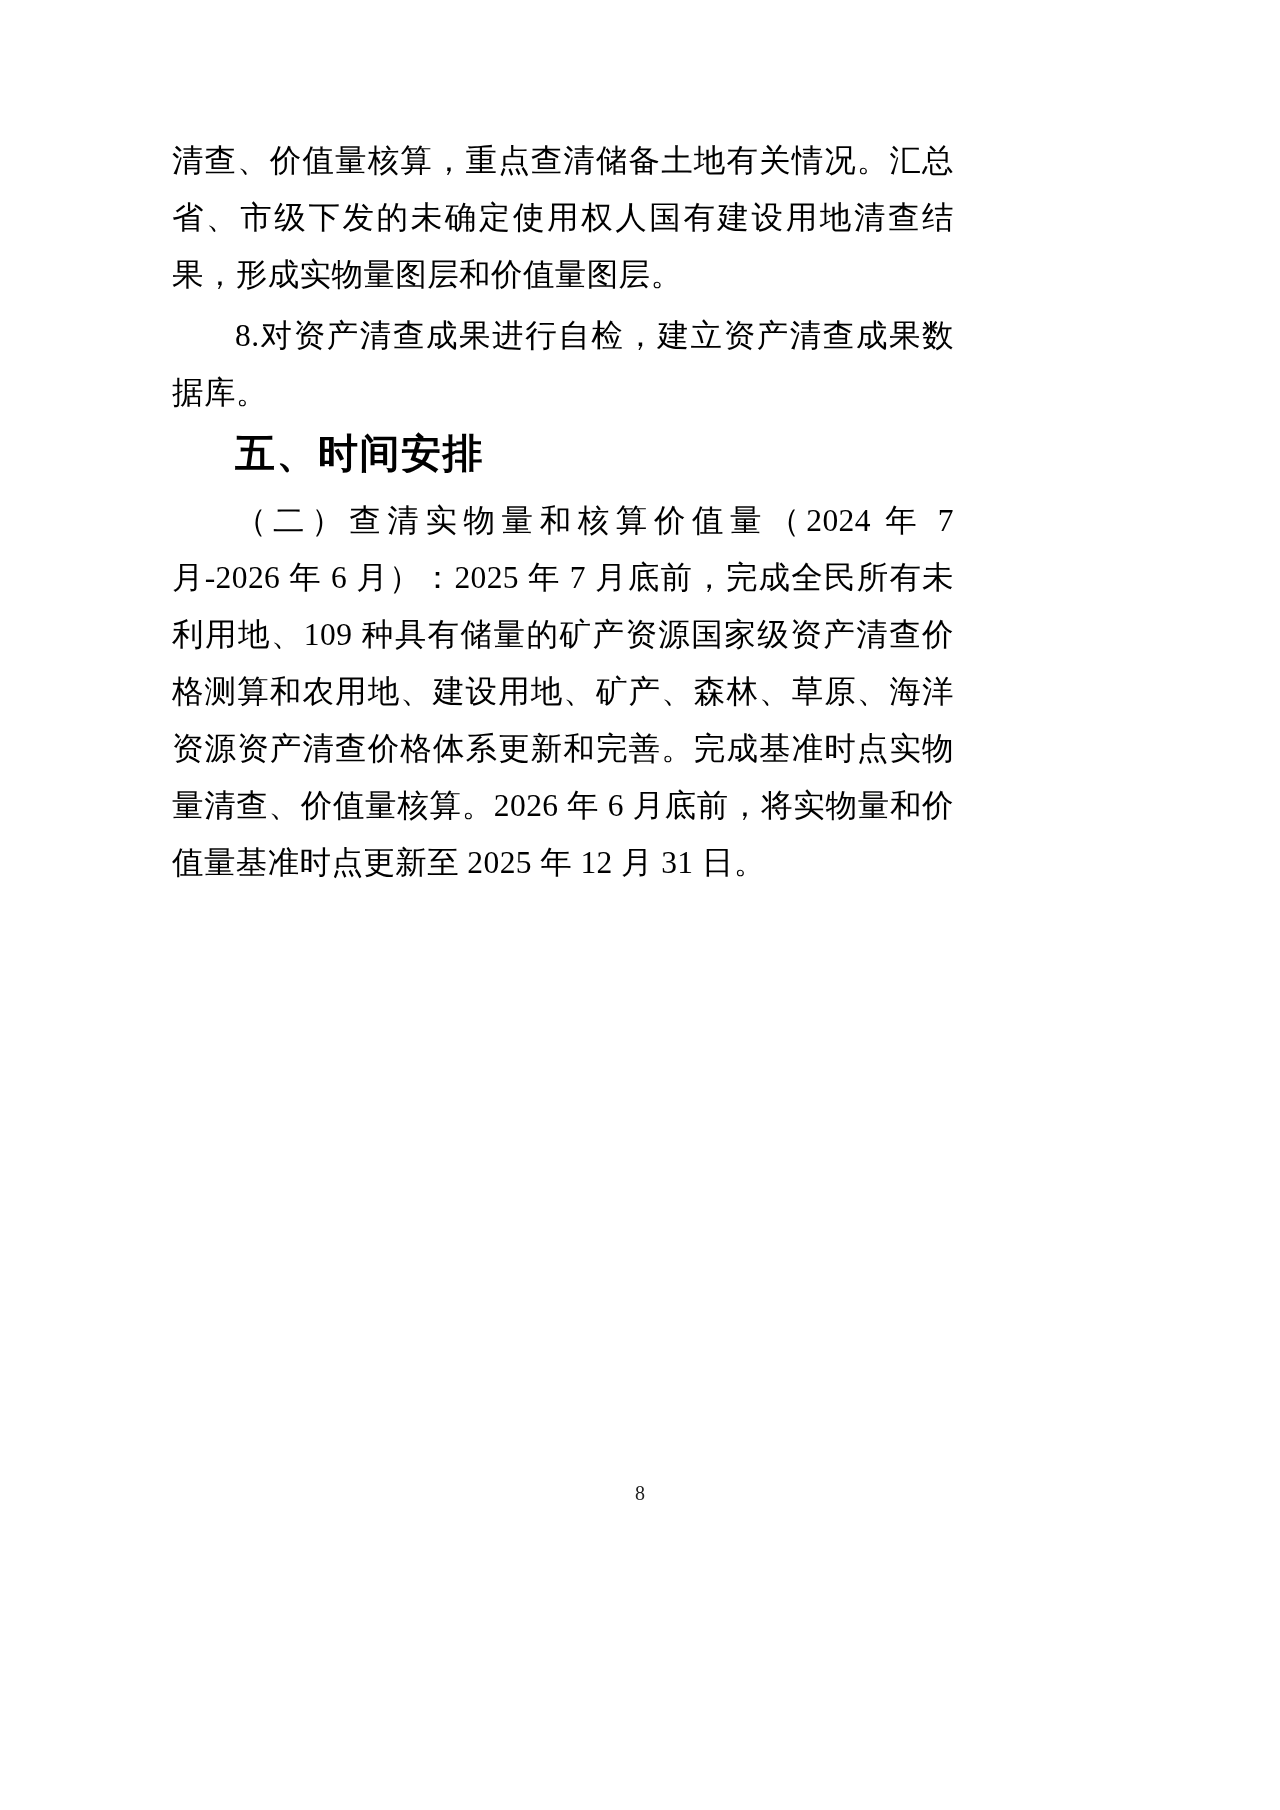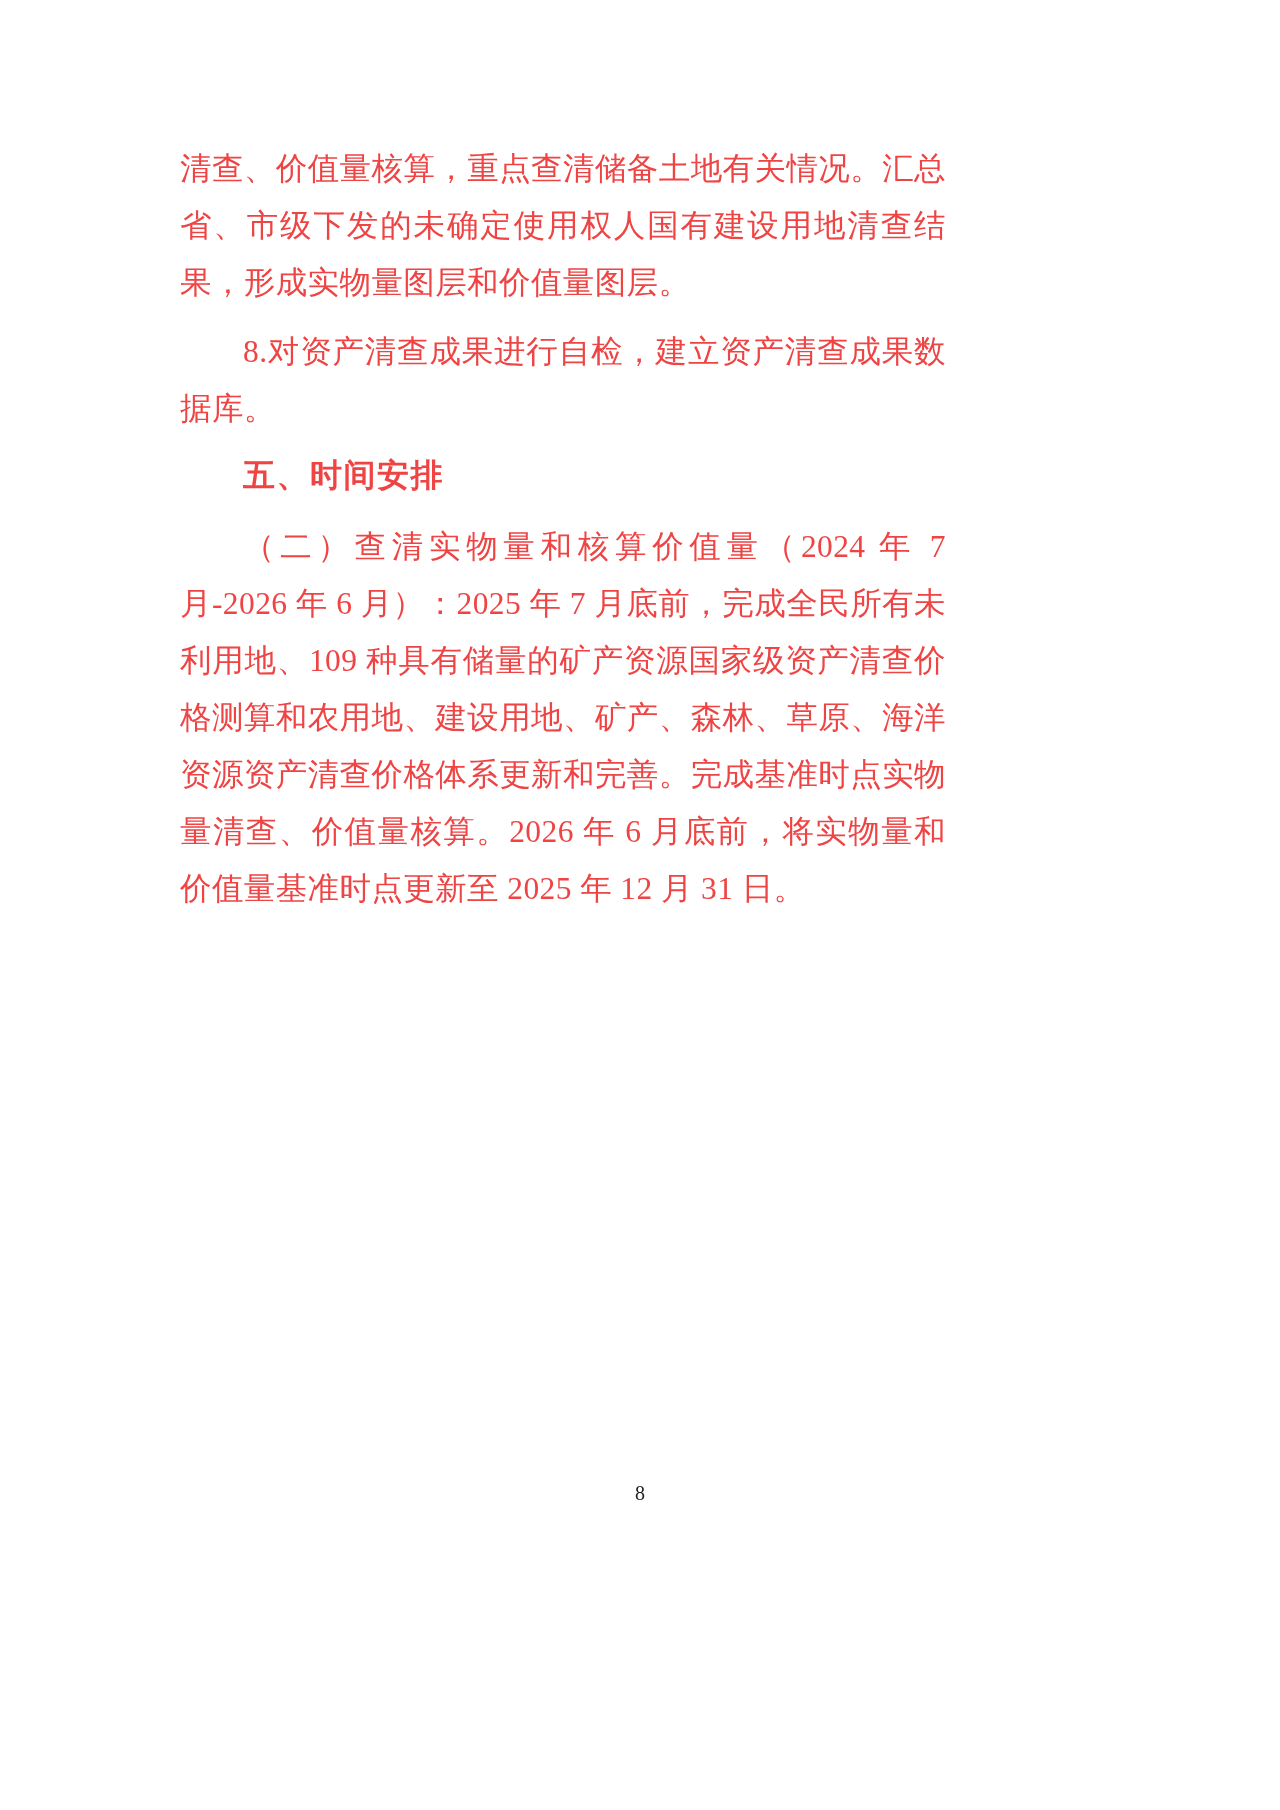--- a/index.html
+++ b/index.html
@@ -19,38 +19,37 @@
     box-sizing: border-box;
     overflow: hidden;
   }
   .content {
     position: absolute;
     left: 168px;
     top: 128px;
     width: 790px;
   }
   p {
-    margin: 12px;
+    margin: 4px;
     font-size: 31.5px;
     line-height: 57px;
     text-align: justify;
     text-justify: inter-ideograph;
     letter-spacing: 0.4px;
-    color: #ef4444;
+    color: #000000;
   }
   .indent {
     text-indent: 63px;
   }
   .heading {
     font-weight: bold;
-    font-size: 32px;
+    font-size: 40px;
     line-height: 57px;
     letter-spacing: 1.5px;
     text-indent: 63px;
-    font-family: Liberation Mono, monospace;
   }
   .gap-sm { margin-top: 4px; }
   .gap { margin-top: 10px; }
   .pageno {
     position: absolute;
     left: 0;
     right: 0;
     top: 1482px;
     text-align: center;
     font-size: 20px;

